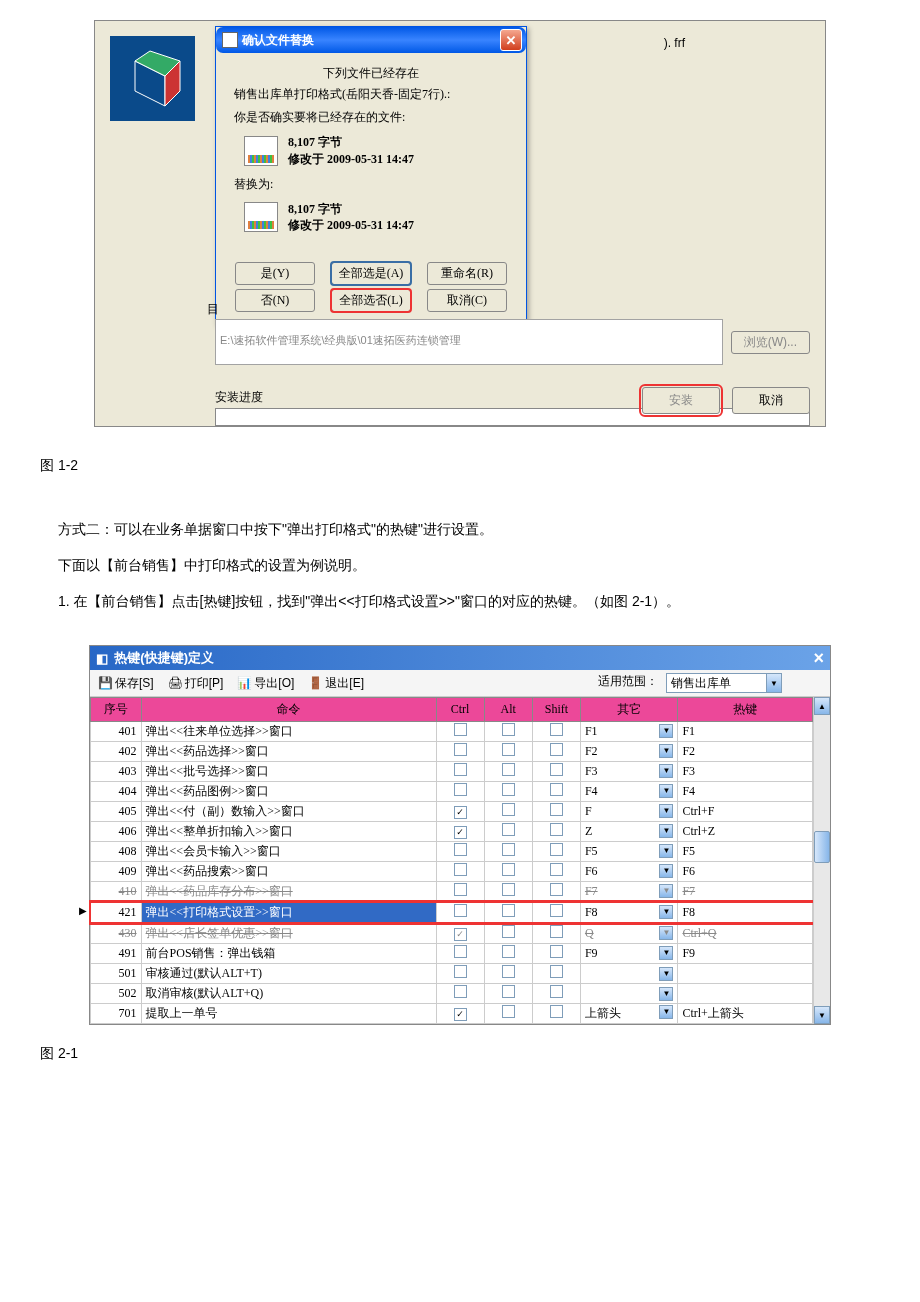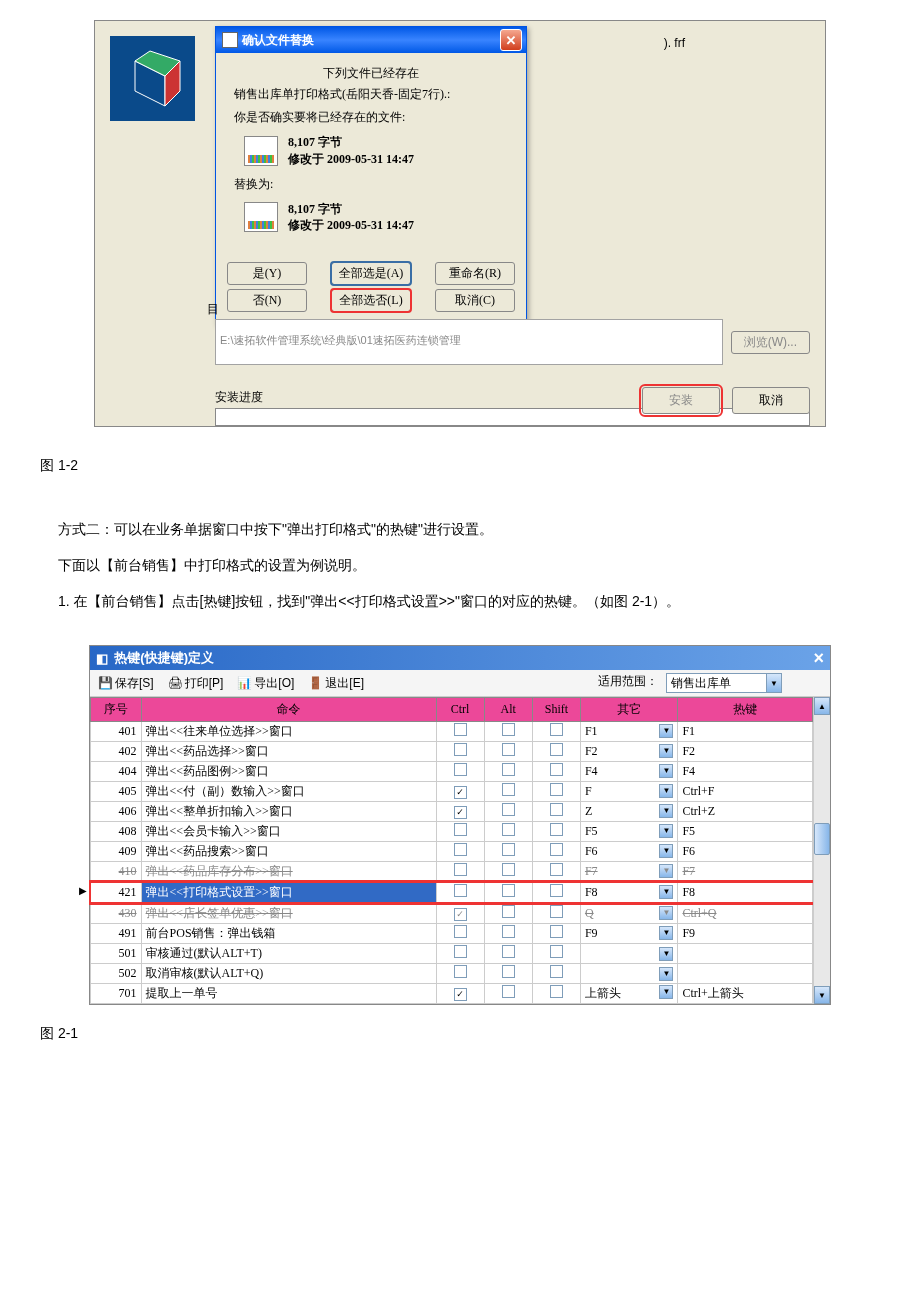--- a/index.html
+++ b/index.html
@@ -58,20 +58,21 @@
       box-shadow: 2px 2px 5px rgba(0,0,0,0.3);
     }
     
     .dialog-titlebar {
       background: linear-gradient(to bottom, #0058e6, #3984ff, #0058e6);
       height: 26px;
       display: flex;
       align-items: center;
       padding: 0 4px 0 6px;
       justify-content: space-between;
+      border-radius: 7px;
     }
     
     .dialog-title {
       color: white;
       font-weight: bold;
       font-size: 12px;
       display: flex;
       align-items: center;
       gap: 4px;
     }
@@ -142,21 +143,21 @@
     }
     
     .file-details {
       font-size: 12px;
       line-height: 1.4;
     }
     
     .dialog-buttons {
       display: grid;
       grid-template-columns: repeat(3, 80px);
-      gap: 4px 24px;
+      gap: 4px 16px;
       justify-content: center;
       padding: 8px 0 12px;
     }
     
     .dialog-buttons button {
       font-size: 12px;
       padding: 2px 4px;
       background: #ece9d8;
       border: 1px solid #888;
       border-radius: 3px;
@@ -627,20 +628,29 @@
           <tr>
             <td class="seq">402</td>
             <td class="cmd">弹出&lt;&lt;药品选择&gt;&gt;窗口</td>
             <td class="chk"><span class="chk-box"></span></td>
             <td class="chk"><span class="chk-box"></span></td>
             <td class="chk"><span class="chk-box"></span></td>
             <td class="other">F2<span class="dropdown-arrow">▼</span></td>
             <td class="hotkey">F2</td>
           </tr>
           <tr>
+            <td class="seq">403</td>
+            <td class="cmd">弹出&lt;&lt;批号选择&gt;&gt;窗口</td>
+            <td class="chk"><span class="chk-box"></span></td>
+            <td class="chk"><span class="chk-box"></span></td>
+            <td class="chk"><span class="chk-box"></span></td>
+            <td class="other">F3<span class="dropdown-arrow">▼</span></td>
+            <td class="hotkey">F3</td>
+          </tr>
+          <tr>
             <td class="seq">404</td>
             <td class="cmd">弹出&lt;&lt;药品图例&gt;&gt;窗口</td>
             <td class="chk"><span class="chk-box"></span></td>
             <td class="chk"><span class="chk-box"></span></td>
             <td class="chk"><span class="chk-box"></span></td>
             <td class="other">F4<span class="dropdown-arrow">▼</span></td>
             <td class="hotkey">F4</td>
           </tr>
           <tr>
             <td class="seq">405</td>

